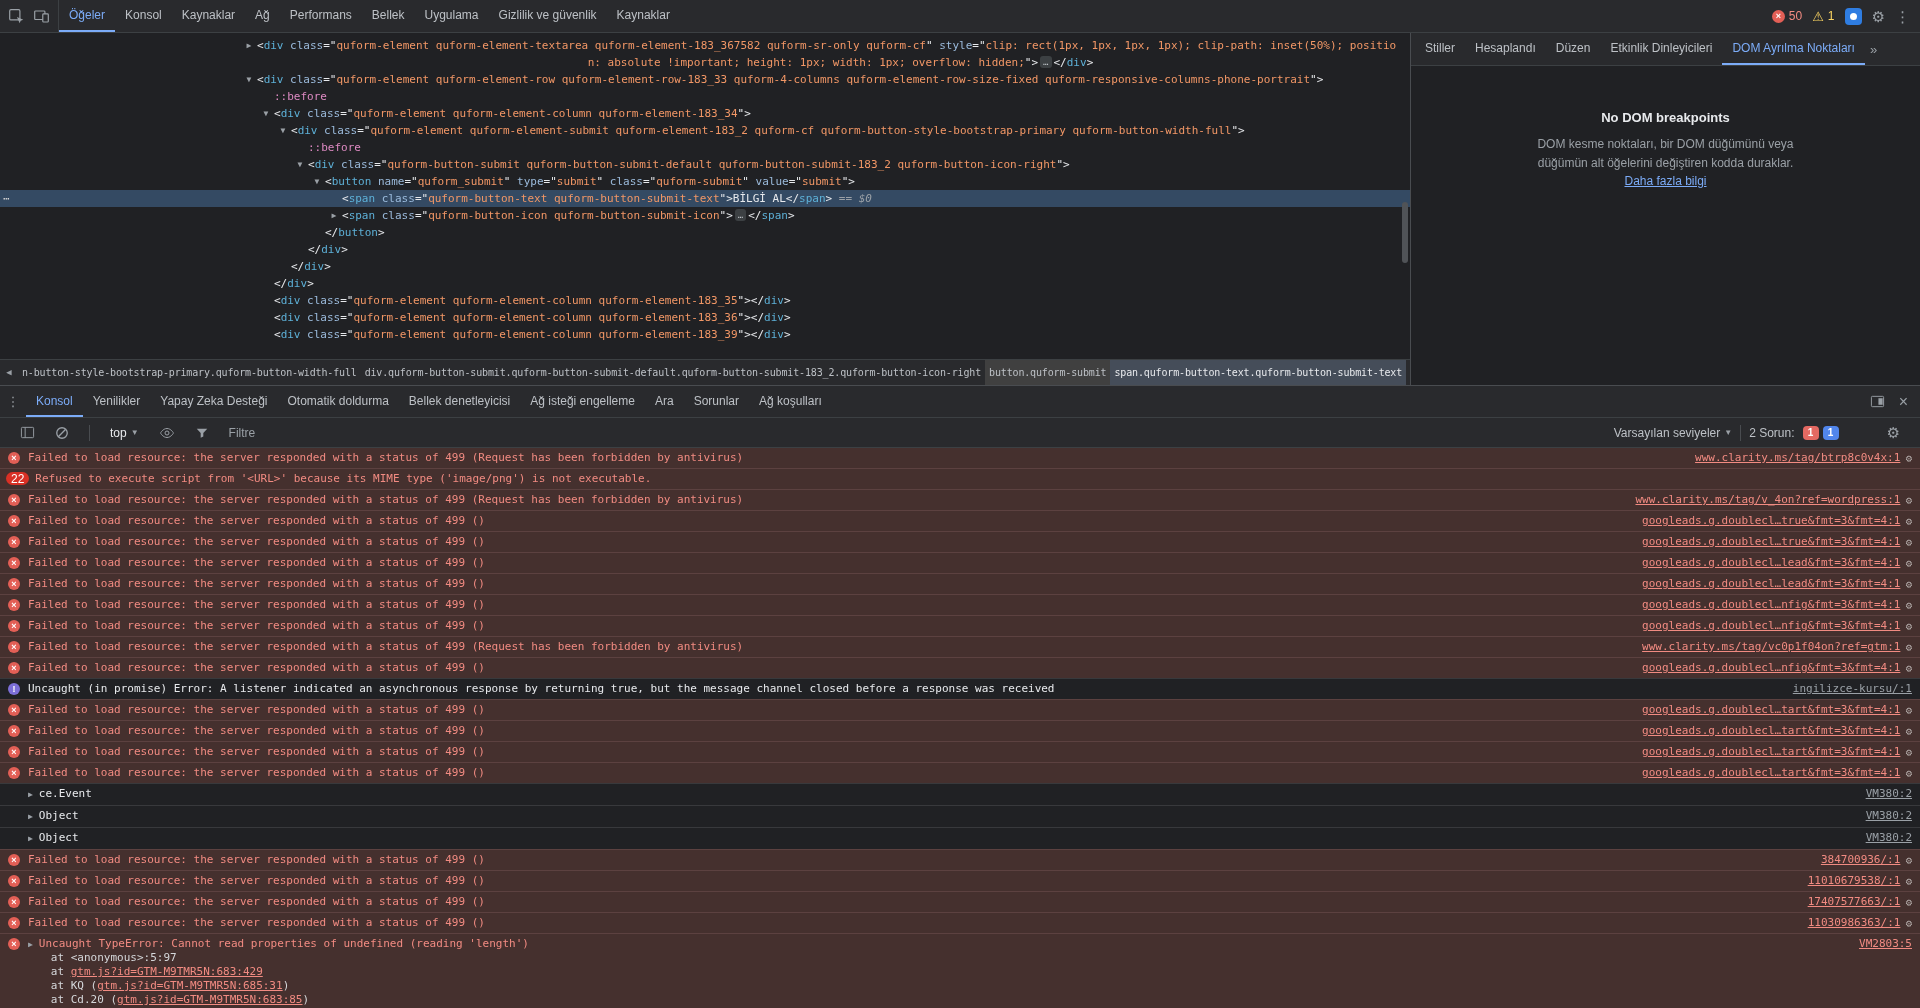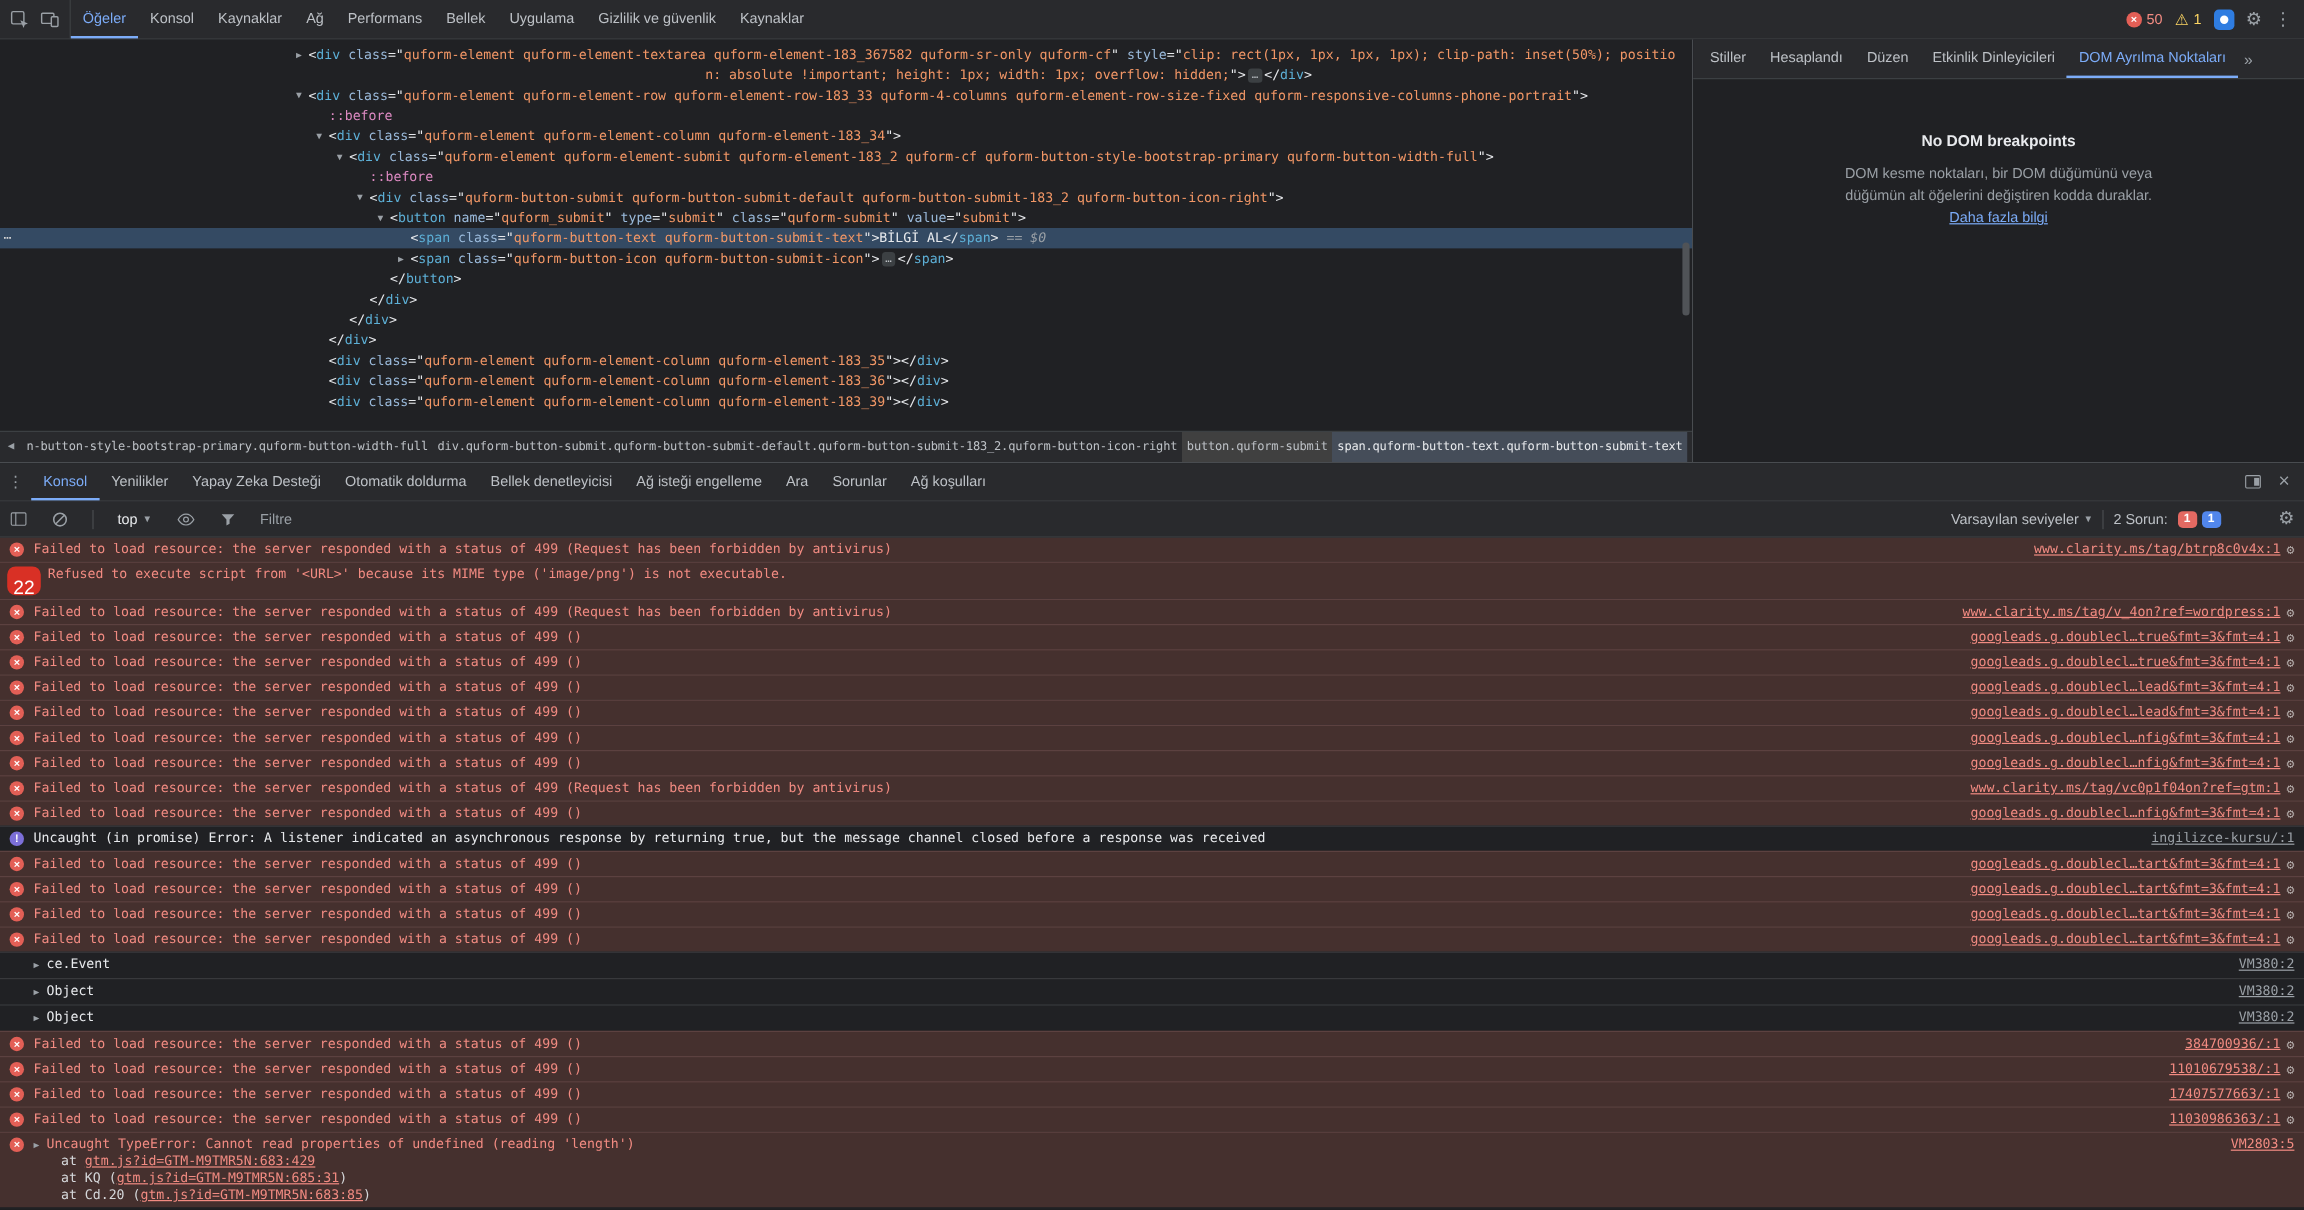--- a/index.html
+++ b/index.html
@@ -57,21 +57,21 @@
   .empty-title{font-size:13px;font-weight:bold;color:#e8eaed;margin-bottom:10px}
   .empty-desc{font-size:12px;color:var(--muted);line-height:1.55}
   .blue-link{color:var(--accent);text-decoration:underline;cursor:pointer}
   
   .drawer{height:623px;display:flex;flex-direction:column;background:var(--bg);border-top:1px solid var(--border-strong)}
   .drawer-tabs{height:32px;background:var(--bar);border-bottom:1px solid var(--border);
     display:flex;align-items:stretch;font-size:12px;color:#bdc1c6}
   .drawer-kebab{width:26px;display:flex;align-items:center;justify-content:center;color:var(--muted);font-size:13px}
   .drawer-right{margin-left:auto;display:flex;align-items:center;gap:14px;padding:0 12px;color:var(--muted)}
   .console-toolbar{height:30px;background:var(--bar);border-bottom:1px solid var(--border);
-    display:flex;align-items:center;gap:20px;padding:0 8px;font-size:12px;color:#bdc1c6}
+    display:flex;align-items:center;gap:20px;padding:0 20px;font-size:12px;color:#bdc1c6}
   .ct-sep{width:1px;height:16px;background:var(--border-strong)}
   .ct-select{display:flex;align-items:center;gap:4px;white-space:nowrap;cursor:default}
   .caret{font-size:8px;color:var(--muted)}
   .filter-input{background:transparent;border:none;outline:none;color:var(--text);width:300px;
     font-family:"Liberation Sans",sans-serif;font-size:12px}
   .filter-input::placeholder{color:var(--muted)}
   .ct-right{margin-left:auto;display:flex;align-items:center;gap:8px}
   .issue-badge{min-width:16px;height:14px;border-radius:4px;color:#fff;font-size:10px;font-weight:bold;
     display:inline-flex;align-items:center;justify-content:center;padding:0 3px}
   .issue-badge.error{background:#e46962}
@@ -79,22 +79,22 @@
   
   .console-messages{flex:1;overflow:hidden;font:11px/14px "DejaVu Sans Mono",monospace}
   .console-row{display:flex;align-items:flex-start;padding:3px 8px;border-top:1px solid #38393c;color:var(--text)}
   .console-row:first-child{border-top:none}
   .console-row.error{background:var(--err-bg);border-top-color:var(--err-border);color:var(--err)}
   .err-icon,.promise-icon{flex:none;width:12px;height:12px;border-radius:50%;color:#fff;font-size:9px;line-height:12px;
     text-align:center;margin:1px 8px 0 0;font-family:"Liberation Sans",sans-serif;font-weight:bold}
   .err-icon{background:#e35f56}
   .promise-icon{background:#7c6fd8}
   .row-icon-empty{flex:none;width:12px;margin-right:8px}
-  .count-badge{flex:none;min-width:22px;height:13px;border-radius:7px;background:#d93025;color:#fff;font-size:16px;
-    line-height:13px;text-align:center;padding:12px 5px;margin:0 6px 0 -2px;font-family:"Liberation Sans",sans-serif}
+  .count-badge{flex:none;min-width:22px;height:13px;border-radius:7px;background:#d93025;color:#fff;font-size:12px;
+    line-height:13px;text-align:center;padding:1px 5px;margin:0 6px 0 -2px;font-family:"Liberation Sans",sans-serif}
   .msg-arrow{flex:none;color:#9aa0a6;font-size:8px;line-height:14px;margin:1px 6px 0 0}
   .row-body{flex:1;min-width:0}
   .row-text{white-space:pre;overflow:hidden}
   .stack-line{padding-left:12px;color:#d5d7da;white-space:pre}
   .src-link{color:var(--err);text-decoration:underline;cursor:pointer}
   .src-link.muted{color:var(--muted)}
   .stack-link{color:var(--err);text-decoration:underline;cursor:pointer}
   .row-link-wrap{margin-left:auto;padding-left:16px;display:flex;align-items:center;gap:5px;flex:none;white-space:nowrap}
   .link-gear{color:#b0a8a6;font-size:11px;line-height:1;cursor:pointer}
 </style>
@@ -490,20 +490,21 @@
         <span class="row-link-wrap">
           <span class="src-link">11030986363/:1</span>
           <span class="link-gear">⚙</span>
         </span>
       </div>
       <div class="console-row error">
         <span class="err-icon">×</span>
         <span class="msg-arrow">▶</span>
         <div class="row-body">
           <div class="row-text">Uncaught TypeError: Cannot read properties of undefined (reading 'length')</div>
+          <div class="stack-line">at &lt;anonymous&gt;:5:97</div>
           <div class="stack-line">at <span class="stack-link">gtm.js?id=GTM-M9TMR5N:683:429</span></div>
           <div class="stack-line">at KQ (<span class="stack-link">gtm.js?id=GTM-M9TMR5N:685:31</span>)</div>
           <div class="stack-line">at Cd.20 (<span class="stack-link">gtm.js?id=GTM-M9TMR5N:683:85</span>)</div>
         </div>
         <span class="row-link-wrap">
           <span class="src-link">VM2803:5</span>
         </span>
       </div>
     </div>
 </div>

